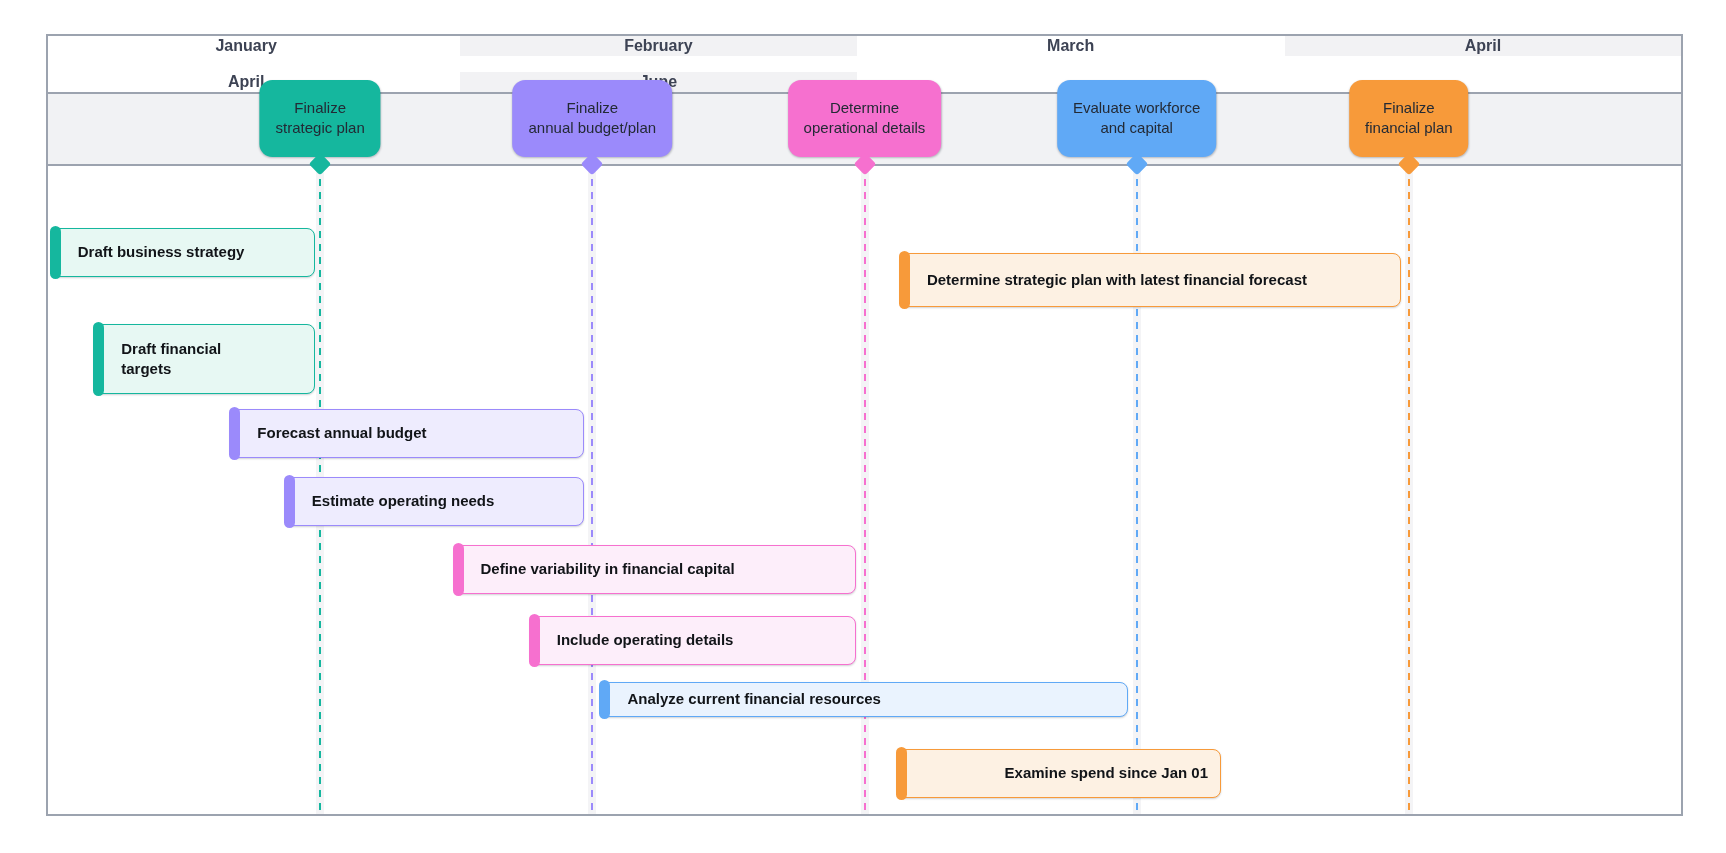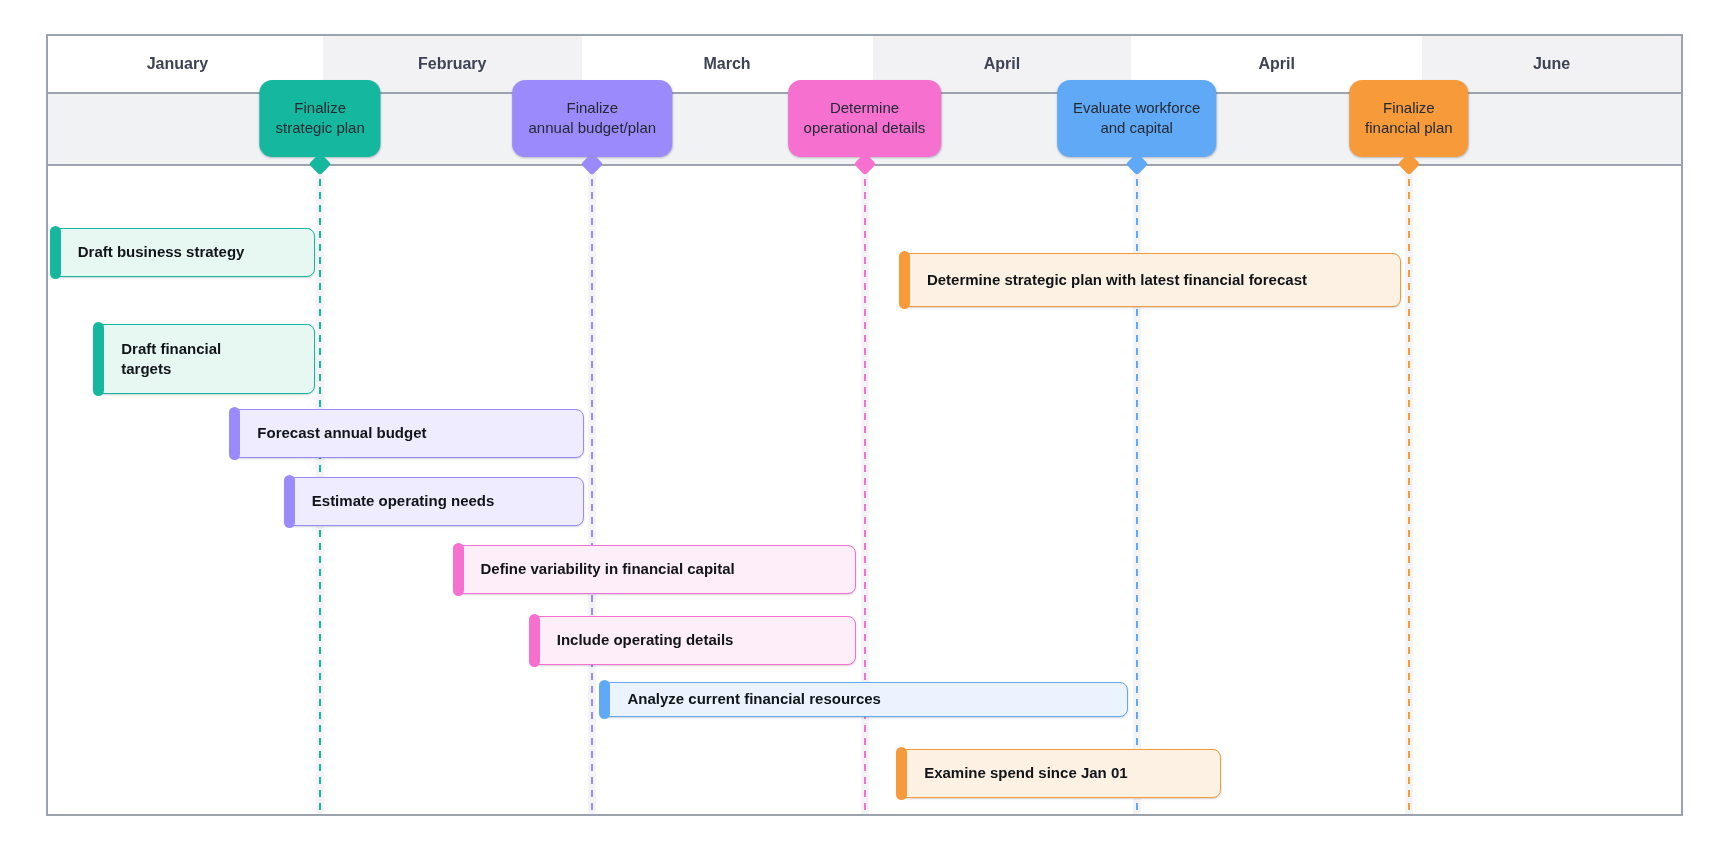--- a/index.html
+++ b/index.html
@@ -2,21 +2,21 @@
 <html><head>
 <meta charset="utf-8">
 <style>
   html,body{margin:0;padding:0;background:#ffffff;}
   body{font-family:"Liberation Sans", sans-serif; -webkit-font-smoothing:antialiased;}
   .canvas{position:relative;width:1726px;height:853px;background:#ffffff;overflow:hidden;}
   .frame{position:absolute;left:46px;top:34px;width:1637px;height:782px;
          border:2px solid #9ca3af;box-sizing:border-box;display:flex;flex-direction:column;background:#fff;}
 
   
-  .months-row{display:grid;grid-template-columns:repeat(6,1fr);height:56px;
+  .months-row{display:grid;grid-template-columns:repeat(4,1fr);height:56px;
               border-bottom:2px solid #9ca3af;flex:0 0 auto;gap:16px;}
   .month-cell{display:flex;align-items:center;justify-content:center;
               font-size:16px;font-weight:bold;color:#3d4354;background:#ffffff;}
   .month-cell.shaded{background:#f2f2f4;}
 
   
   .milestone-band{position:relative;height:70px;flex:0 0 auto;background:#f1f2f4;
                   border-bottom:2px solid #9ca3af;}
   .pill{position:absolute;bottom:7px;transform:translateX(-50%);
         display:flex;flex-direction:column;align-items:center;justify-content:center;
@@ -109,18 +109,18 @@
         </div>
         <div class="task" style="--accent: #f670cf; background: rgb(253, 238, 250); left: 24.8333%; width: calc(24.6667%); top: 379px; height: 49px;">
           <span>Define variability in financial capital</span>
         </div>
         <div class="task" style="--accent: #f670cf; background: rgb(253, 238, 250); left: 29.5%; width: calc(20%); top: 450px; height: 49px;">
           <span>Include operating details</span>
         </div>
         <div class="task" style="--accent: #60a9f6; background: rgb(234, 243, 254); left: 33.8333%; width: calc(32.3333%); top: 516px; height: 35px;">
           <span>Analyze current financial resources</span>
         </div>
-        <div class="task" style="--accent: #f79a3a; background: rgb(253, 241, 227); left: 52%; width: calc(19.8333%); top: 583px; height: 49px;">
+        <div class="task" style="--accent: #f79a3a; background: rgb(253, 241, 227); left: 52%; width: calc(19.8333%); top: 583px; height: 49px; text-align: right;">
           <span>Examine spend since Jan 01</span>
         </div>
       </div>
   </div>
 </div>
 
 </body></html>

